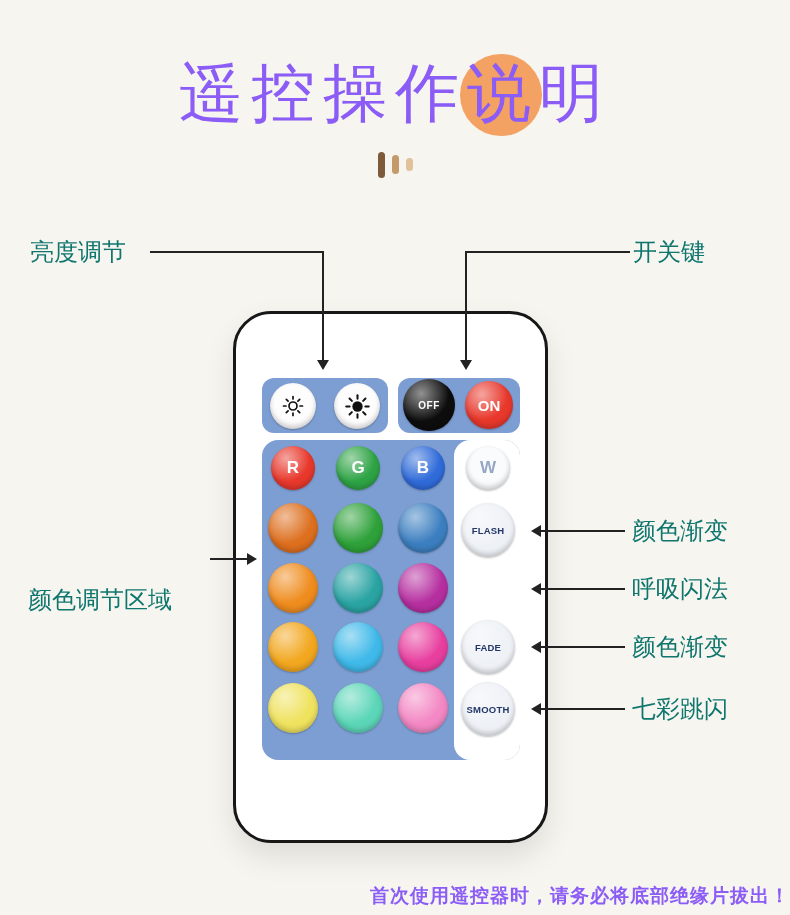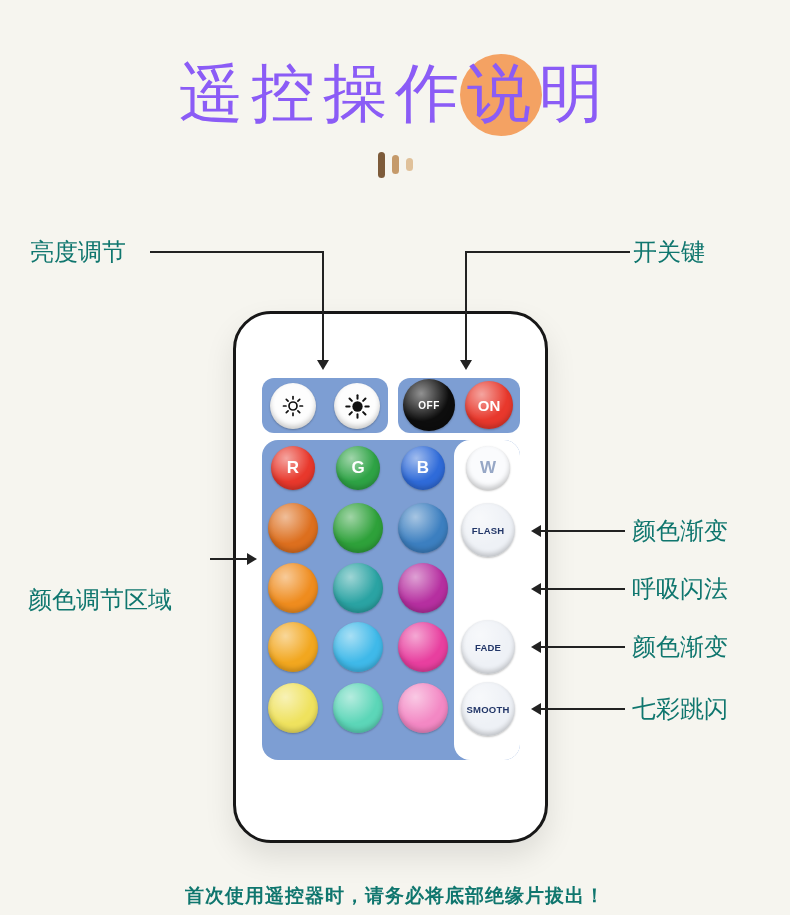--- a/index.html
+++ b/index.html
@@ -83,22 +83,22 @@
 
   .g  { width:50px; height:50px; }
   .c1 { left:6px; }  .c2 { left:71px; } .c3 { left:136px; }
   .r1 { top:63px; }  .r2 { top:123px; } .r3 { top:182px; } .r4 { top:243px; }
 
   .mode { left:199px; width:54px; height:54px; color:#223668; font-size:9.5px;
           font-weight:700; letter-spacing:0.2px; }
   .m1 { top:63px; } .m2 { top:122px; } .m3 { top:180px; } .m4 { top:242px; }
 
   
-  .footer-note { position:absolute; left:0; top:883px; width:100%; text-align:center;
-                 font-size:19px; font-weight:700; color:#0f766e; letter-spacing:1px; }
+  .footer-note { position:absolute; left:0; top:883px; width:100%; text-align:right;
+                 font-size:19px; font-weight:700; color:#8b5cf6; letter-spacing:1px; }
 </style>
 </head>
 <body>
 
 <div class="page" style="background-color: rgb(246, 245, 239);">
 
   <div class="title-circle" style="background-color: rgb(244, 162, 99);"></div>
   <h1 class="page-title">遥控操作说明</h1>
   <div class="deco-bars">
     <span class="bar b1" style="background-color: rgb(125, 91, 58);"></span>

